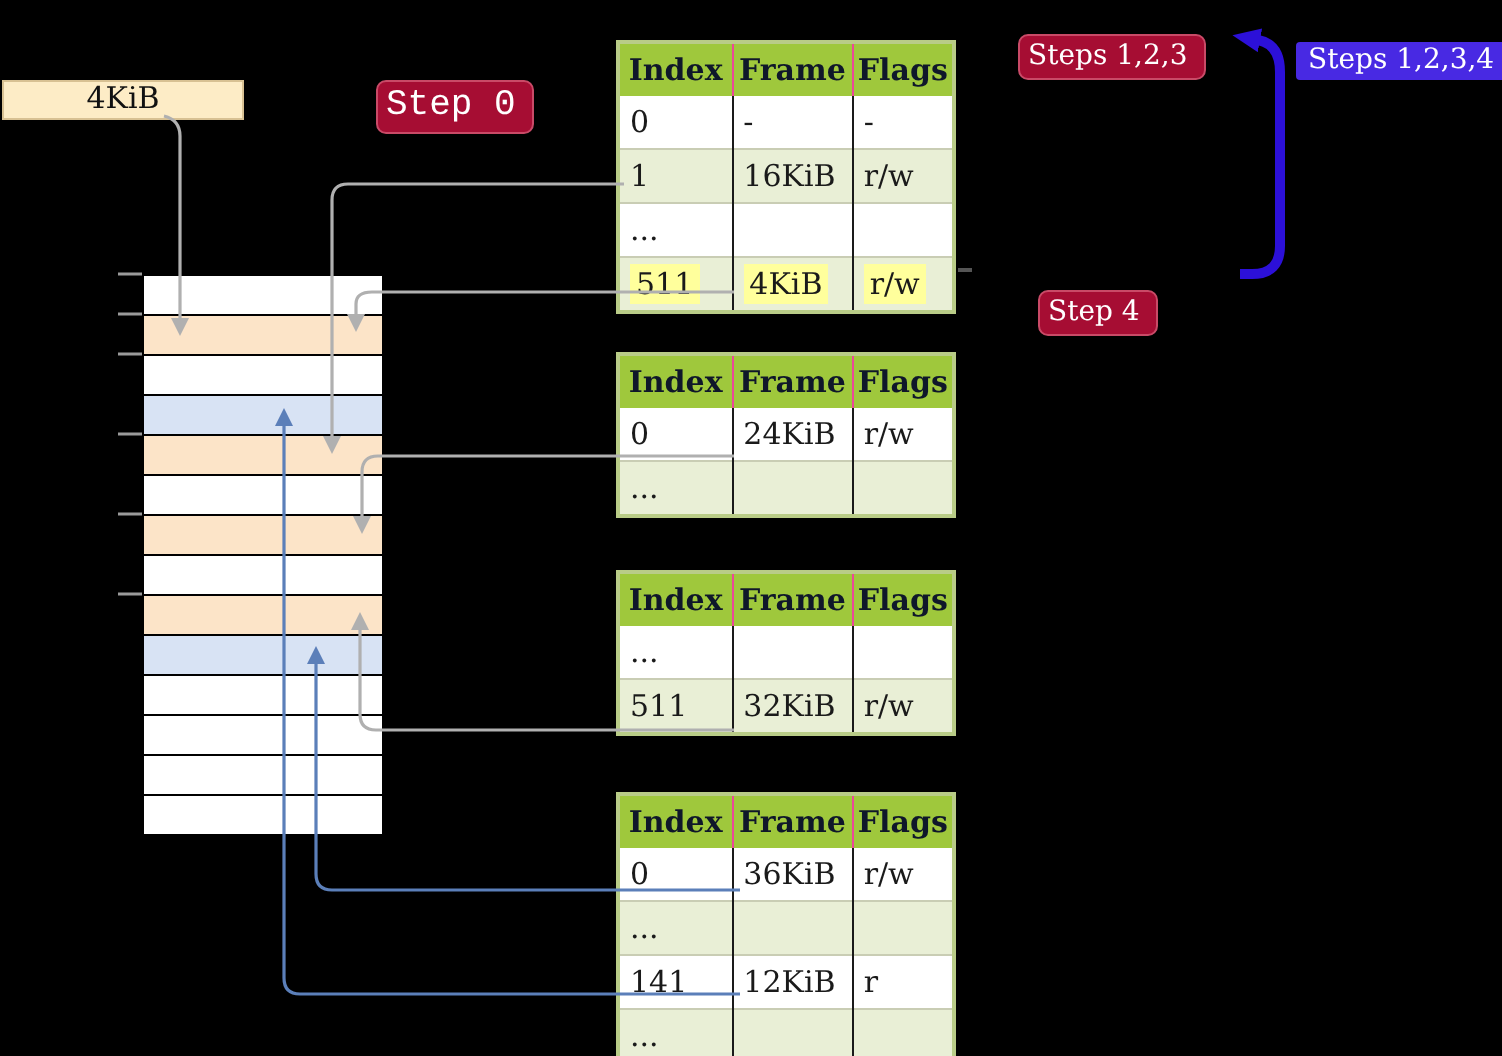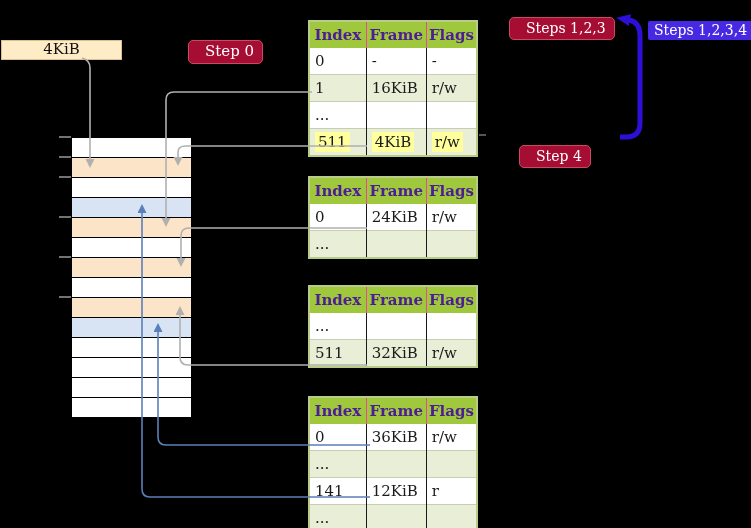--- a/index.html
+++ b/index.html
@@ -24,34 +24,34 @@
     line-height: 17px;
     text-align: center;
   }
 
   
   .badge {
     position: absolute;
     color: #fff;
     font-size: 14px;
     line-height: 1;
-    padding: 3px 8px 4px 16px;
+    padding: 3px 8px 4px 4px;
     white-space: nowrap;
   }
   .badge.red {
     background: var(--badge-red);
     border: 1px solid #c94a67;
     border-radius: 5px;
   }
   .badge.blue {
     background: var(--badge-blue);
     border-radius: 2px;
     padding: 2px 6px 3px 6px;
   }
-  #badge-step0  { left: 188px; top: 40px; font-size: 15px; }
+  #badge-step0  { left: 188px; top: 40px; font-size: 18px; font-family: Liberation Mono, monospace; }
   #badge-steps123 { left: 509px; top: 17px; }
   #badge-step4  { left: 519px; top: 145px; }
   #badge-steps1234 { left: 648px; top: 21px; }
 
   
   .memory {
     position: absolute;
     left: 71px; top: 137px;
     width: 119px;
     border: 1px solid #000;
@@ -76,21 +76,21 @@
     background: #fff;
     font-size: 15px;
     color: #1a1a1a;
   }
   #table-0 { top: 20px; }
   #table-1 { top: 176px; }
   #table-2 { top: 285px; }
   #table-3 { top: 396px; }
   .ptable th {
     background: var(--header-green);
-    color: #4c1d95;
+    color: #0f172a;
     font-weight: bold;
     height: 26px;
     text-align: center;
     padding: 0 2px;
     font-size: 15px;
   }
   .ptable th + th { border-left: 1px solid #ec4899; }
   .ptable td {
     height: 26px;
     padding: 0 0 0 5px;

